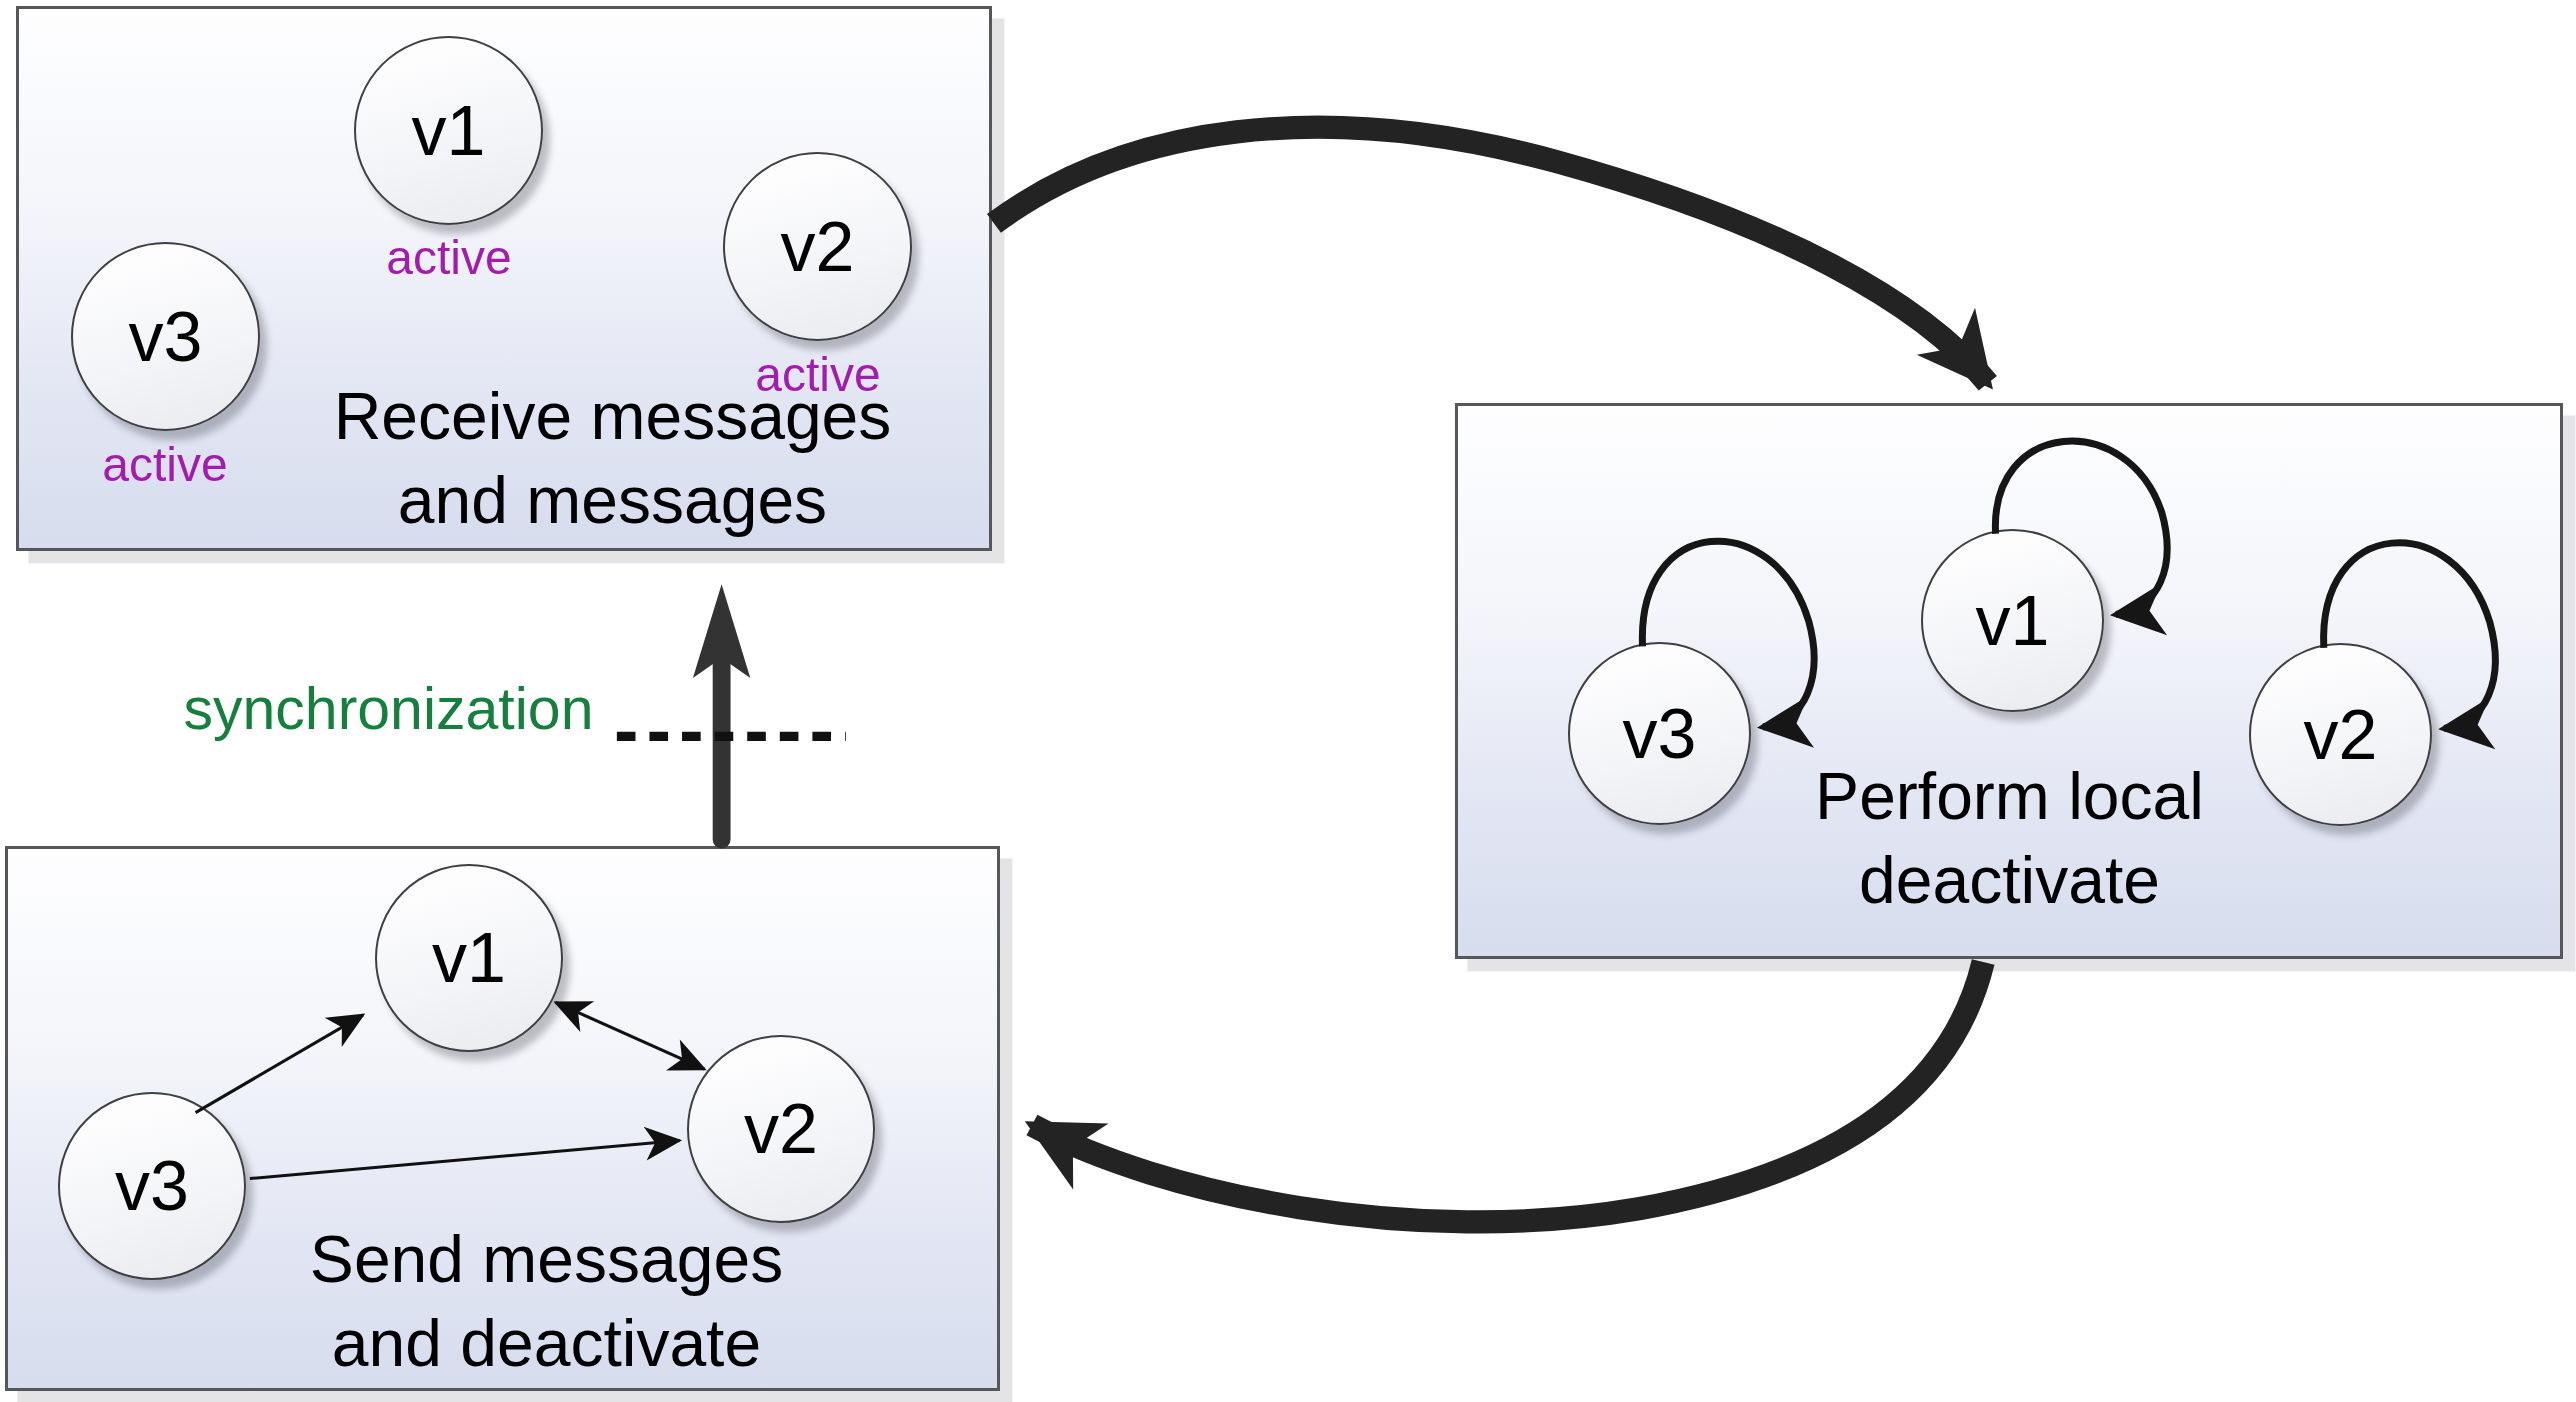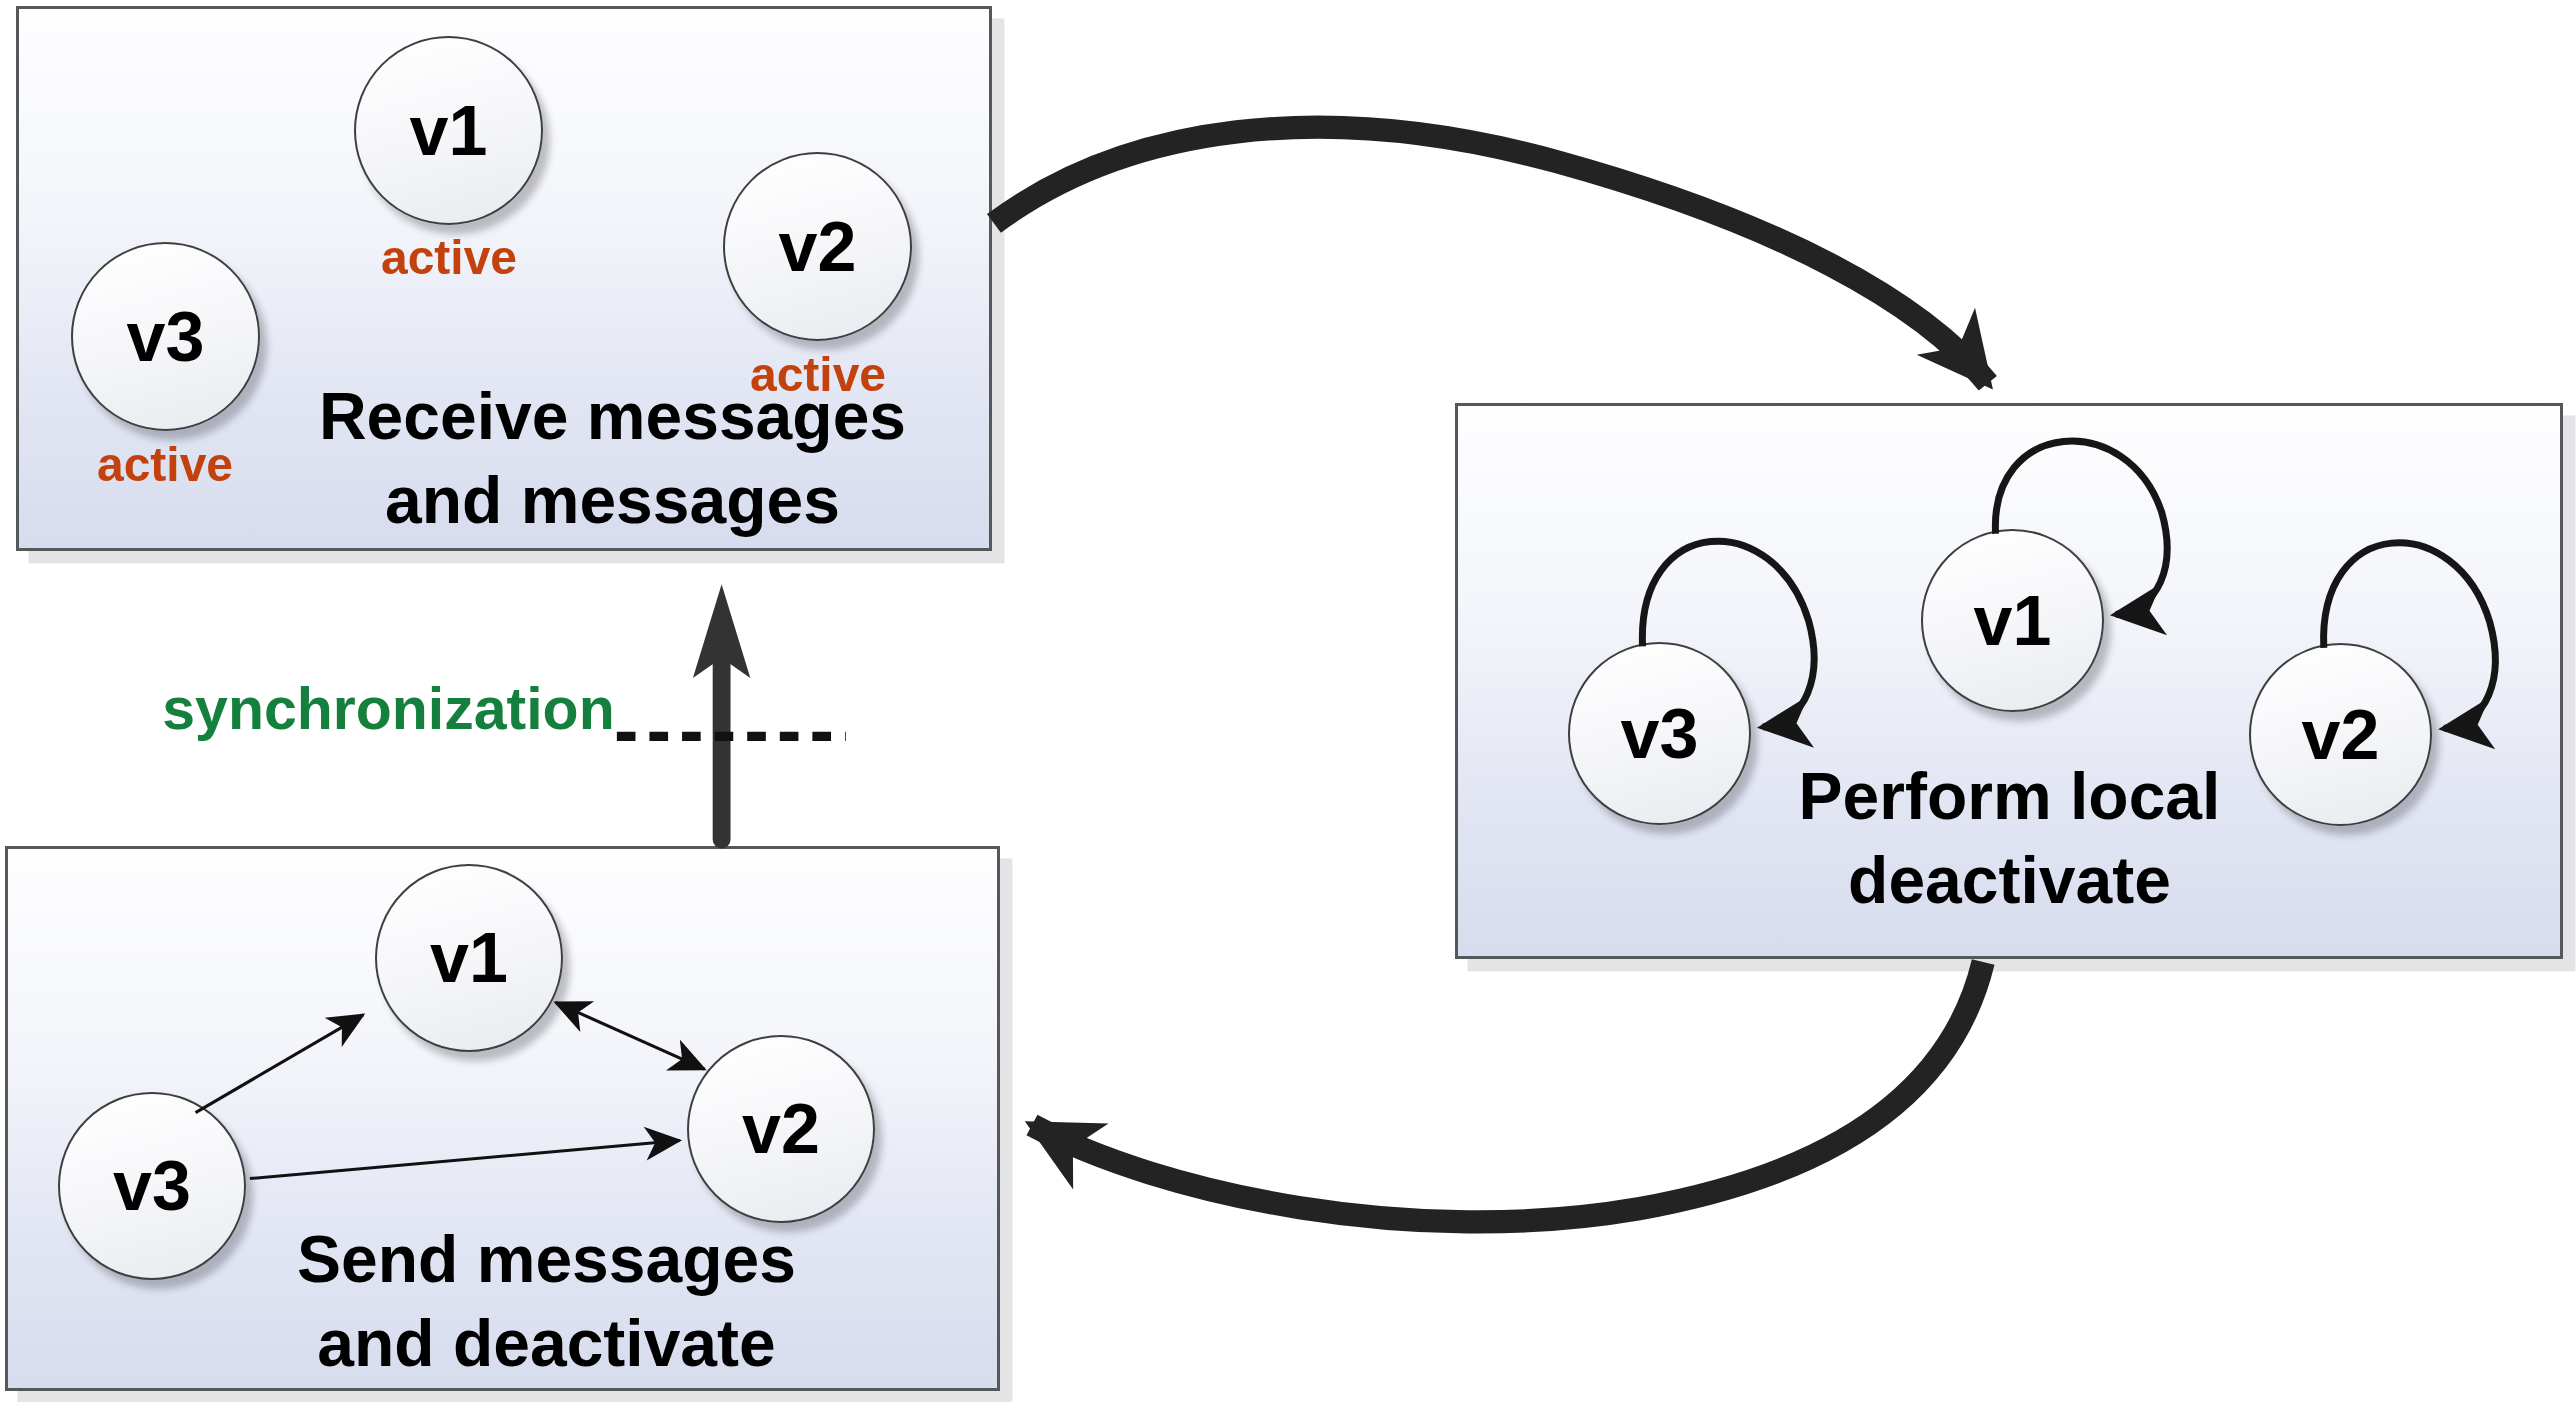--- a/index.html
+++ b/index.html
@@ -1,40 +1,40 @@
 <!DOCTYPE html>
 <html style="font-size:12.4px"><head>
 <meta charset="utf-8">
 <style>
   * { margin: 0; padding: 0; box-sizing: border-box; }
   html, body { width: 2576px; height: 1402px; background: #ffffff; overflow: hidden; }
   body { font-family: "Liberation Sans", sans-serif; color: #000; position: relative; }
 
-  .canvas { position: absolute; left: 0; top: 0; width: 2576px; height: 1088px; font-weight: bold; }
+  .canvas { position: absolute; left: 0; top: 0; width: 2576px; height: 1088px; }
 
   .step-box {
     position: absolute;
     border: 3.1px solid #56575a;
     background: linear-gradient(180deg, #fefeff 0%, #f3f5fa 38%, #e2e6f3 72%, #d7dcee 100%);
     box-shadow: 12.4px 12.4px 0 0 #e4e4e6;
   }
 
   .node {
     position: absolute;
     border: 2.3px solid #3e3f41;
     border-radius: 50%;
     background: linear-gradient(165deg, #fdfdfe 15%, #f3f4f7 60%, #e9eaef 100%);
     box-shadow: 7px 9.3px 7.8px rgba(40, 40, 50, 0.28);
     display: flex; align-items: center; justify-content: center;
   }
   .node-label { font-size: 70px; line-height: 70px; color: #000; }
 
   .status-label {
     position: absolute; width: 264px; text-align: center;
-    font-size: 48px; line-height: 54px; color: #c2410c;
+    font-size: 48px; line-height: 54px; color: #a21caf;
   }
 
   .box-title {
     position: absolute; text-align: center;
     font-size: 66px; line-height: 84px; color: #000; white-space: nowrap;
   }
   .box-title span { display: block; }
 
   .sync-label {
     position: absolute; width: 497px; text-align: center;

